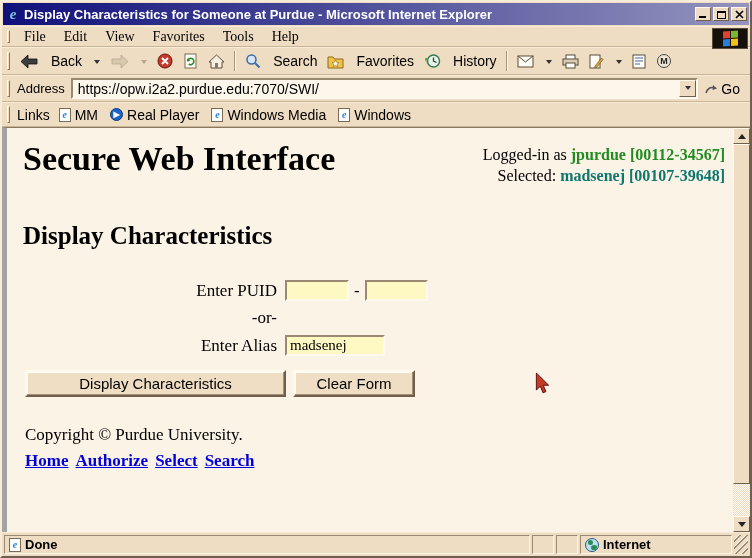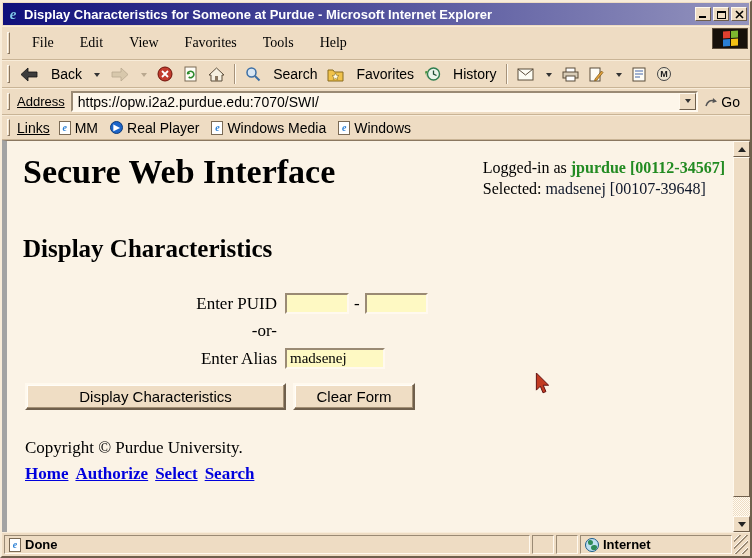--- a/index.html
+++ b/index.html
@@ -49,39 +49,39 @@
     width:3px; height:70%;
     border:1px solid; border-color:#FFF9EE #8A7760 #8A7760 #FFF9EE;
     margin:0 5px 0 1px; flex:none;
   }
   .vsep{
     width:2px; height:75%;
     border-left:1px solid #A6927A; border-right:1px solid #FFF9EE;
     margin:0 4px; flex:none;
   }
 
-  .menubar{ height:34px; font:14px "Liberation Serif",serif; position:relative;gap:8px; }
+  .menubar{ height:21px; font:14px "Liberation Serif",serif; position:relative; }
   .menu-item{ padding:2px 9px; cursor:default; }
   .throbber{
     position:absolute; right:2px; top:1px;
     width:36px; height:21px; background:#16100A;
     border:1px solid #5a4c3a;
     display:flex; align-items:center; justify-content:center;
   }
   .winflag{ display:grid; grid-template-columns:7px 7px; grid-template-rows:7px 7px; gap:1px; transform:skewY(-4deg); }
   .winflag i:nth-child(1){background:#E0402F;} .winflag i:nth-child(2){background:#7CB82F;}
   .winflag i:nth-child(3){background:#2A7FD4;} .winflag i:nth-child(4){background:#F2C013;}
 
   .toolbar{ height:28px; font:14px "Liberation Sans",sans-serif; }
   .tbtn{ display:flex; align-items:center; gap:12px; padding:2px 5px; white-space:nowrap; }
   .caret{ width:0; height:0; border:3px solid transparent; border-top:4px solid #333; margin-top:4px; }
   .caret.dim{ border-top-color:#B9A88F; }
 
   .addressbar{ height:27px; font:13px "Liberation Sans",sans-serif; }
-  .addr-label{ padding:0 6px 0 2px;text-decoration:underline; }
+  .addr-label{ padding:0 6px 0 2px; }
   .addr-field{
     flex:1; height:21px; background:#FDF6EA;
     border:2px solid; border-color:#9A8A74 #FFF9EF #FFF9EF #9A8A74;
     display:flex; align-items:center;
   }
   .addr-text{ flex:1; padding:0 5px; font:14px "Liberation Sans",sans-serif; white-space:nowrap; overflow:hidden; }
   .addr-drop{
     width:17px; height:100%; background:#EEDCC3;
     border:1px solid; border-color:#FFF9EE #6F5F4C #6F5F4C #FFF9EE;
     display:flex; align-items:center; justify-content:center;
@@ -104,23 +104,23 @@
   
   .content{
     flex:1; display:flex; background:#FBF3E6;
     border-top:1px solid #8A7760; border-left:5px solid #a3a3a3;
     position:relative; overflow:hidden;
   }
   .main{ flex:1; padding:12px 4px 0 10px; font-family:"Liberation Serif",serif; color:#000; }
 
   .page-header{ display:flex; justify-content:space-between; align-items:flex-start; }
   .page-title{ font:bold 34px "Liberation Serif",serif; padding-left:6px; }
-  .login-info{ text-align:left; font:16px "Liberation Serif",serif; line-height:21px; padding:4px 4px 0 0; }
+  .login-info{ text-align:right; font:16px "Liberation Serif",serif; line-height:21px; padding:4px 4px 0 0; }
   .green-val{ color:#228B22; font-weight:bold; }
-  .orange-val{ color:#0f172a; font-weight:normal; }
+  .orange-val{ color:#0f766e; font-weight:bold; }
 
   .section-heading{ font:bold 25px "Liberation Serif",serif; margin:36px 0 0 6px; }
 
   .form-area{ margin-top:30px; font:17px "Liberation Serif",serif; }
   .form-row{ display:flex; align-items:center; margin-bottom:7px; }
   .form-label{ width:268px; text-align:right; padding-right:8px; flex:none; }
   .txt{
     height:21px; background:#fef9c3;
     border:2px solid; border-color:#9A8A74 #FFF9EF #FFF9EF #9A8A74;
     font:15px "Liberation Serif",serif; padding:0 3px; outline:none;

